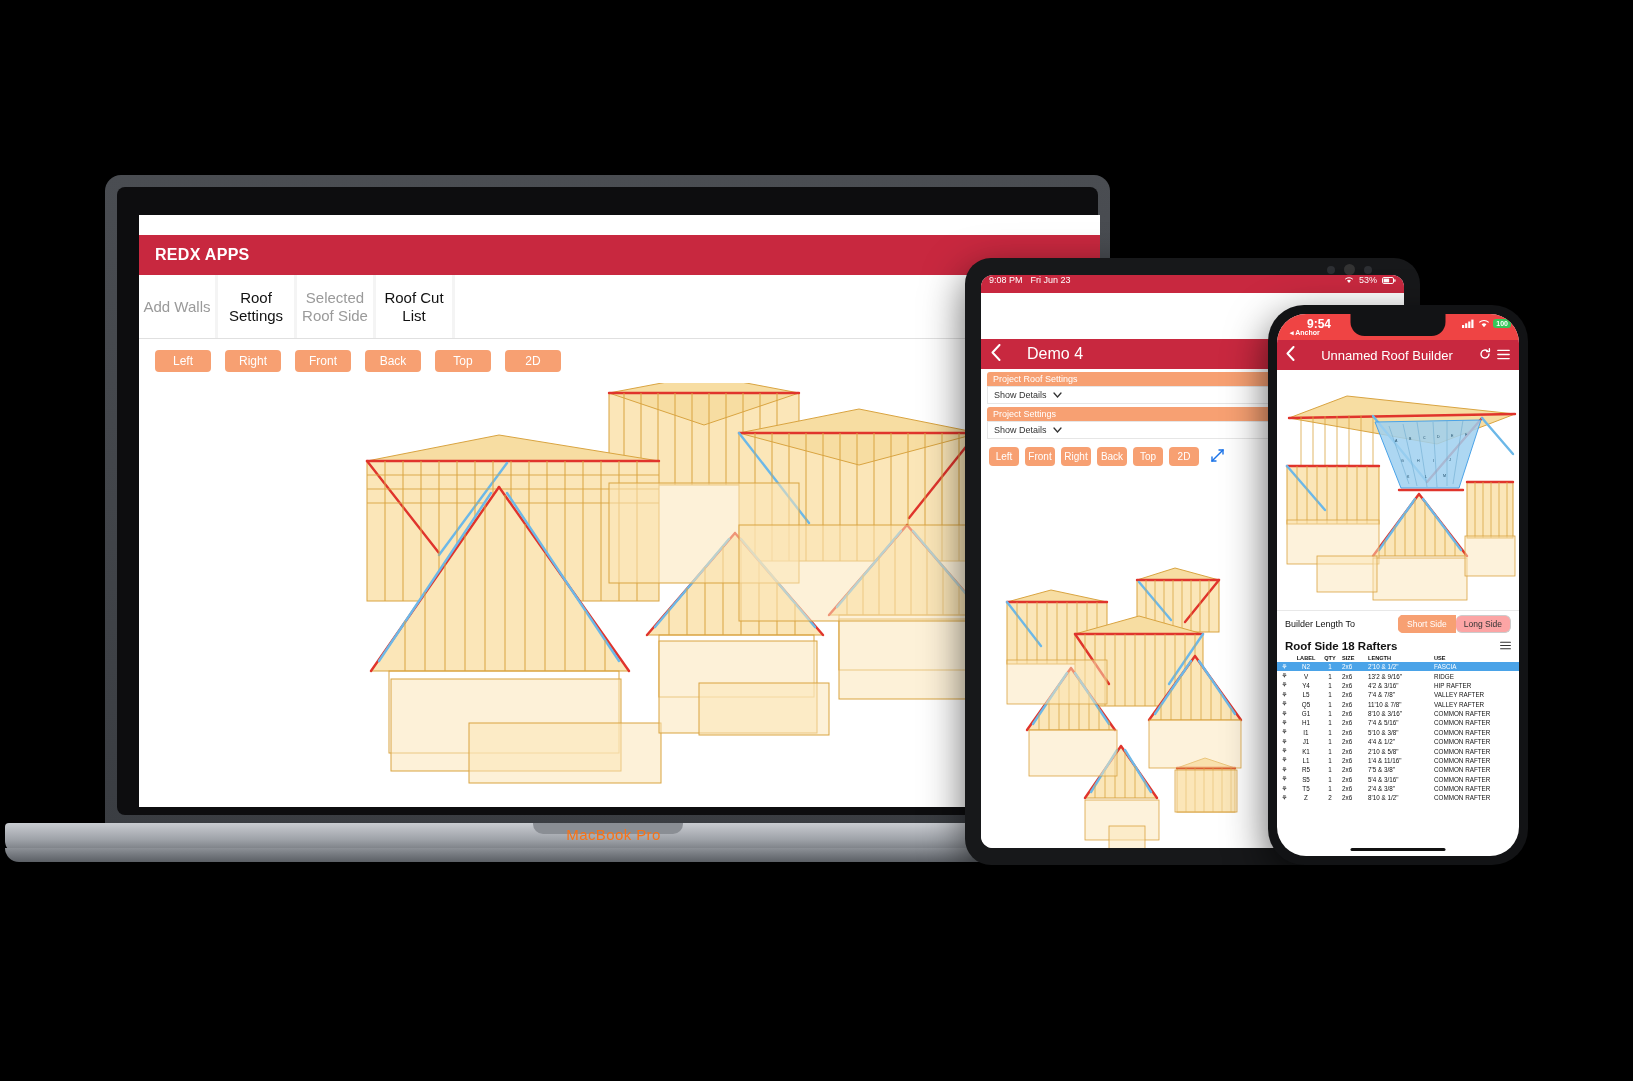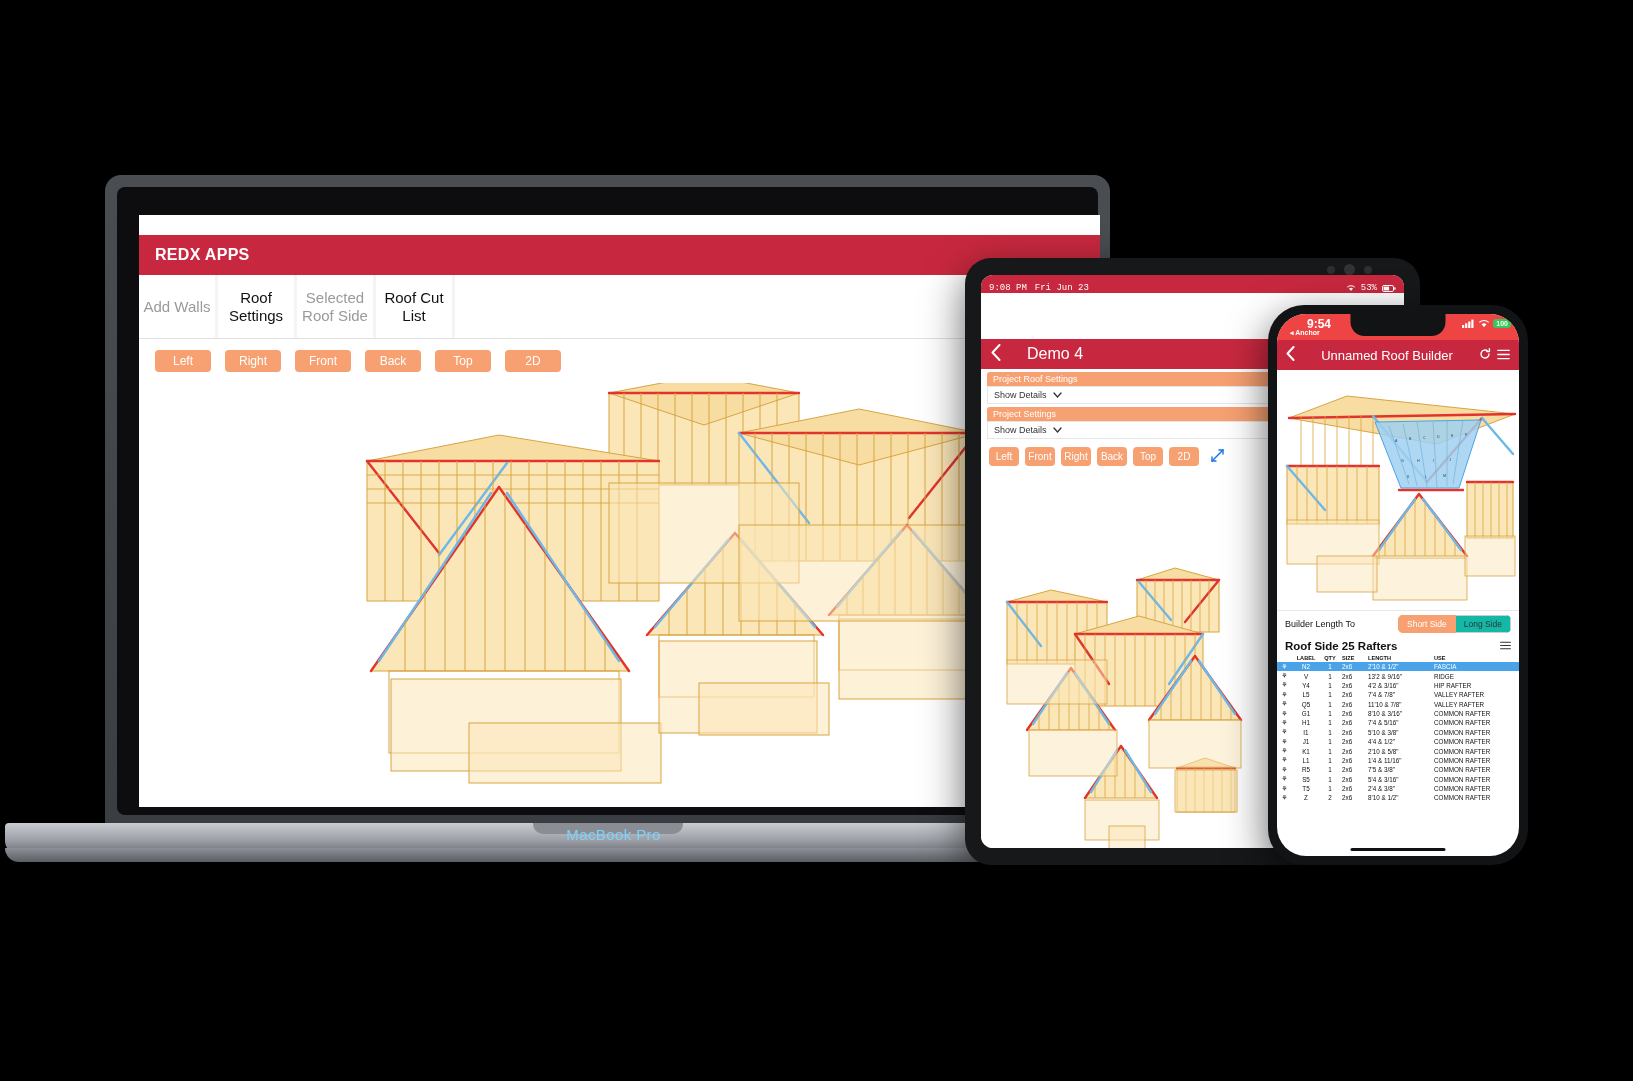--- a/index.html
+++ b/index.html
@@ -18,21 +18,21 @@
               background:#ffffff;overflow:hidden;}
   .lap-base{position:absolute;left:-100px;top:648px;width:1205px;height:30px;
             background:linear-gradient(180deg,#c9ccd1 0%,#9ea2a8 55%,#6f7379 100%);
             border-radius:4px 4px 12px 12px;}
   .lap-base2{position:absolute;left:-100px;top:673px;width:1205px;height:14px;
              background:linear-gradient(180deg,#8d9197 0%,#5b5f65 100%);
              border-radius:0 0 40px 40px;}
   .lap-notch{position:absolute;left:50%;transform:translateX(-50%);top:648px;
              width:150px;height:11px;background:#8a8e94;border-radius:0 0 10px 10px;}
   .lap-label{position:absolute;left:12px;right:0;top:651px;text-align:center;
-             color:#7dd3fc;font-size:15px;letter-spacing:.4px;}
+             color:#f97316;font-size:15px;letter-spacing:.4px;}
 
   
   .appbar{height:40px;background:#c8283f;display:flex;align-items:center;
           padding-left:16px;color:#fff;font-weight:bold;font-size:16px;letter-spacing:.3px;margin-top:20px;}
   .tabstrip{height:63px;background:#f4f4f4;display:flex;align-items:stretch;
             border-bottom:1px solid #e0e0e0;}
   .tab{width:68px;background:#fff;margin-right:3px;display:flex;flex-direction:column;
        align-items:center;justify-content:center;text-align:center;line-height:1.18;
        font-size:15px;color:#111;padding:0 4px;}
   .tab.dim{color:#9a9a9a;}
@@ -46,21 +46,21 @@
   
   #tablet{position:absolute;left:965px;top:258px;width:455px;height:607px;}
   .tab-body{position:absolute;inset:0;background:#17181a;border-radius:26px;
             box-shadow:0 14px 42px rgba(0,0,0,.6);}
   .tab-screen{position:absolute;left:16px;top:17px;width:423px;height:573px;
               background:#fff;border-radius:12px;overflow:hidden;}
   .tab-cams{position:absolute;right:48px;top:6px;display:flex;gap:9px;align-items:center;}
   .tab-cams i{display:block;width:8px;height:8px;border-radius:50%;background:#2d2f33;}
   .tab-cams i.big{width:11px;height:11px;background:#333;}
   .tab-statusbar{height:18px;background:#c8283f;color:#fff;font-size:9px;
-                 display:flex;align-items:flex-end;padding:0 8px;gap:8px;font-family:Liberation Mono, monospace;}
+                 display:flex;align-items:flex-start;padding:0 8px;gap:8px;}
   .tab-statusbar .right{margin-left:auto;display:flex;align-items:center;gap:5px;}
   .tab-navbar{height:30px;background:#c8283f;color:#fff;display:flex;align-items:center;
               padding:0 10px;margin-top:46px;}
   .tab-navbar .ttl{font-size:16px;margin-left:26px;}
   .sec-head{background:#f7a072;color:#fff;font-size:9px;padding:2px 6px;margin:3px 6px 0;
             border-radius:3px 3px 0 0;}
   .sec-body{background:#fff;border:1px solid #e6e6e6;margin:0 6px;padding:3px 6px;
             font-size:9px;color:#333;display:flex;align-items:center;gap:6px;}
   .tab-btnrow{display:flex;gap:6px;padding:8px 8px 4px;align-items:center;}
   .tab-pill{background:#f7a072;color:#fff;font-size:10px;border-radius:4px;
@@ -82,21 +82,21 @@
         padding:1px 3px;}
   .ph-nav{height:30px;background:#c8283f;color:#fff;display:flex;align-items:center;
           padding:0 9px;gap:6px;}
   .ph-nav .ttl{flex:1;text-align:center;font-size:13px;}
   .ph-3d{height:240px;background:#fff;position:relative;overflow:hidden;}
   .rl-row{display:flex;align-items:center;padding:4px 8px;gap:6px;font-size:9px;color:#111;
           border-top:1px solid #e8e8e8;}
   .seg{display:flex;border-radius:5px;overflow:hidden;margin-left:auto;}
   .seg div{font-size:8.5px;padding:3px 8px;border:1px solid #f7a072;}
   .seg .on{background:#f7a072;color:#fff;}
-  .seg .off{background:#14b8a6;color:#333;border-left:none;border-color:#ccc;}
+  .seg .off{background:#fca5a5;color:#333;border-left:none;border-color:#ccc;border-radius:6px;}
   .rs-title{font-size:11.5px;font-weight:bold;padding:3px 8px 2px;color:#111;
             display:flex;align-items:center;}
   .tbl{width:100%;border-collapse:collapse;font-size:6.3px;color:#111;}
   .tbl th{font-size:5.6px;font-weight:bold;text-align:left;padding:1px 2px;color:#111;}
   .tbl td{padding:0.7px 2px;white-space:nowrap;}
   .tbl tr.sel td{background:#4aa3e8;color:#fff;}
   .tbl .c-lab{width:24px;text-align:center;}
   .tbl .c-qty{width:16px;text-align:center;}
   .tbl .c-size{width:22px;}
   .tbl .c-len{width:62px;}
@@ -538,21 +538,21 @@
 
     <div class="rl-row">
       <span>Builder Length To</span>
       <span class="seg">
         <div class="on">Short Side</div>
         <div class="off">Long Side</div>
       </span>
     </div>
 
     <div class="rs-title">
-      <span>Roof Side 25 Rafters</span>
+      <span>Roof Side 18 Rafters</span>
       <span style="margin-left:auto;">
         <svg width="11" height="9" viewBox="0 0 11 9">
           <path d="M0.6 1.2 H10.4 M0.6 4.5 H10.4 M0.6 7.8 H10.4" stroke="#333" stroke-width="1.1" stroke-linecap="round"></path>
         </svg>
       </span>
     </div>
 
     <table class="tbl">
       <thead>
         <tr>

